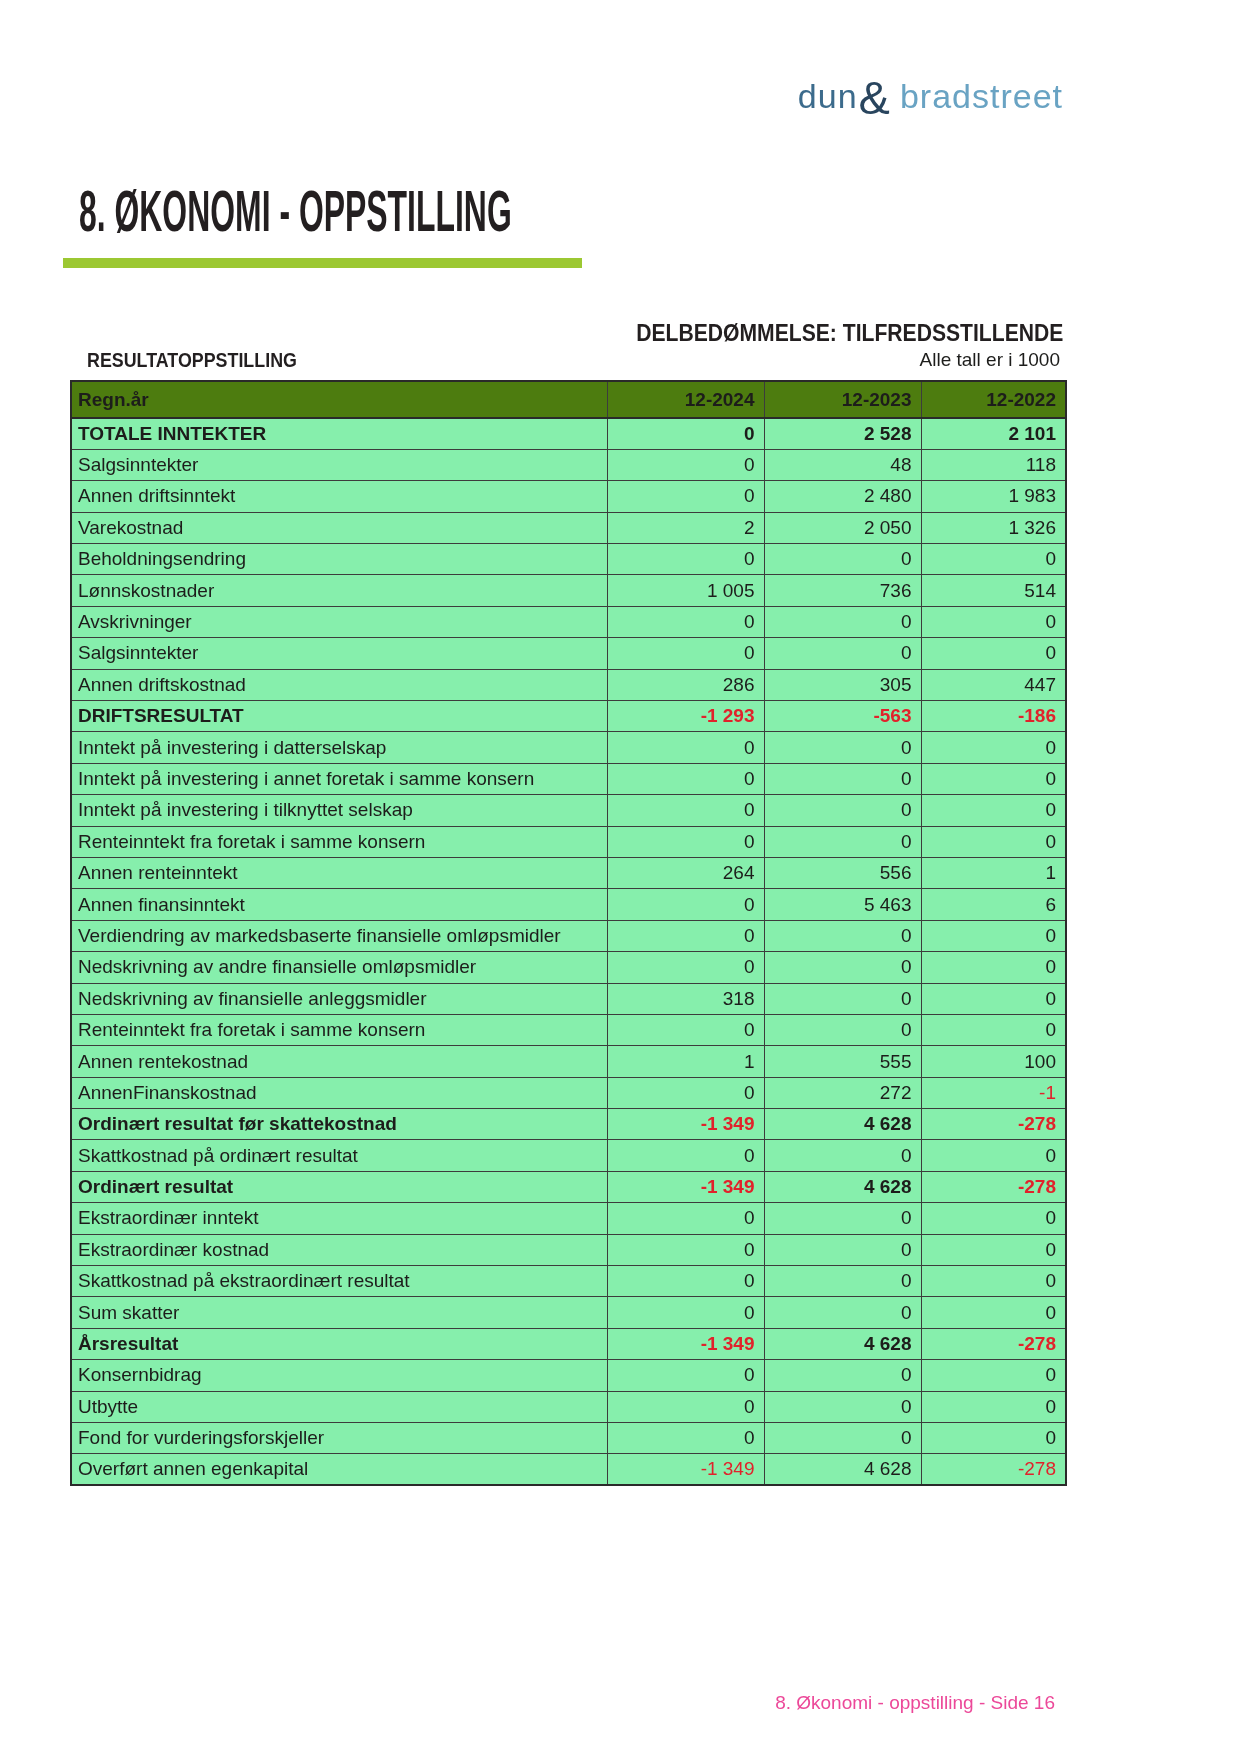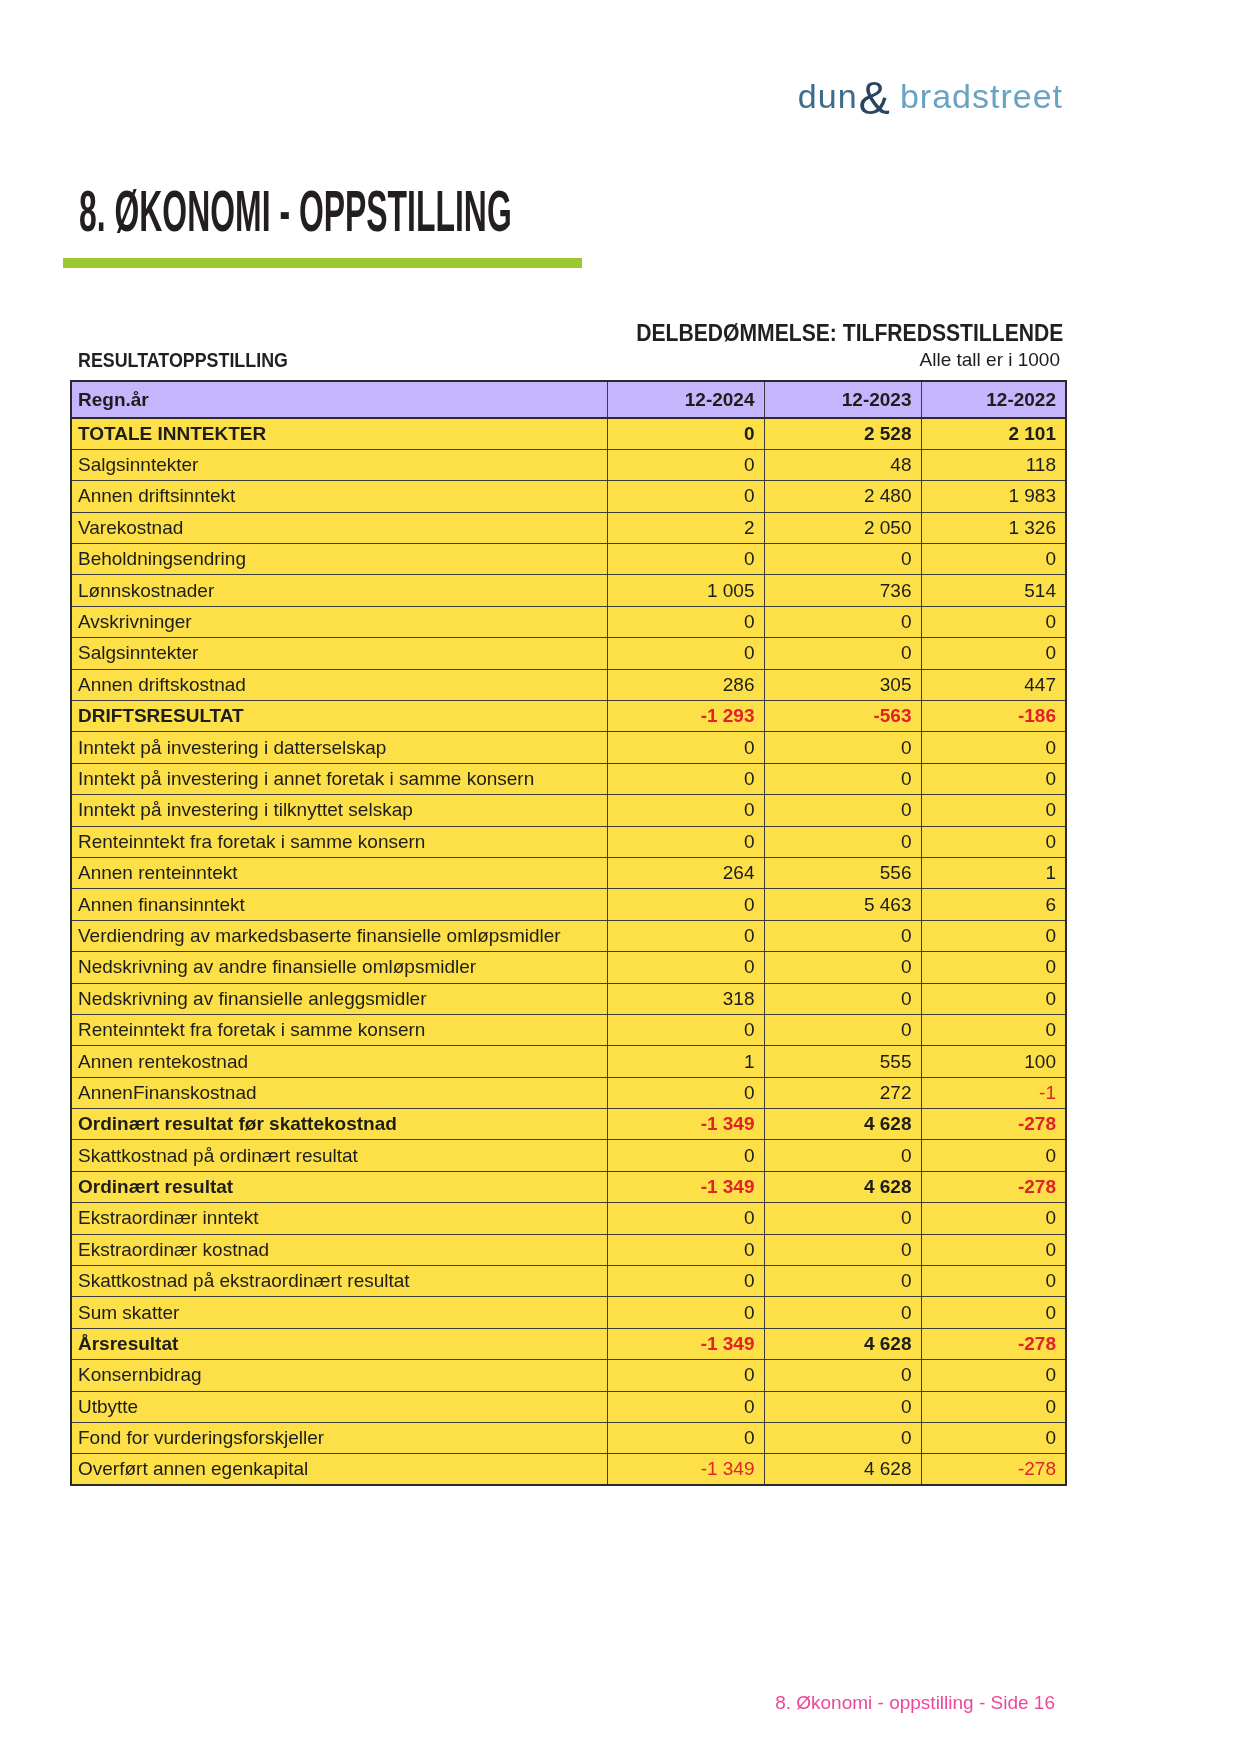--- a/index.html
+++ b/index.html
@@ -13,30 +13,30 @@
   .logo .brad{color:#69a3c3;margin-left:8px;}
 
   
   .title{position:absolute;left:63px;top:167px;line-height:1;}
   .title span{display:inline-block;font-size:57px;font-weight:bold;color:#231f20;transform:scaleX(0.56);transform-origin:left center;white-space:nowrap;letter-spacing:0px;}
   .accent-bar{position:absolute;left:63px;top:258px;width:519px;height:10px;background:#9cc832;}
 
   
   .assessment{position:absolute;right:178px;top:321px;line-height:1;}
   .assessment span{display:inline-block;font-size:24px;font-weight:bold;color:#231f20;transform:scaleX(0.88);transform-origin:right center;white-space:nowrap;}
-  .table-heading{position:absolute;left:78px;top:349px;line-height:1;}
+  .table-heading{position:absolute;left:87px;top:349px;line-height:1;}
   .table-heading span{display:inline-block;font-size:21px;font-weight:bold;color:#231f20;transform:scaleX(0.85);transform-origin:left center;white-space:nowrap;}
   .units-note{position:absolute;right:181px;top:350px;font-size:19px;line-height:1;color:#1d1d1b;}
 
   
   table.results{position:absolute;left:70px;top:380px;width:995px;border-collapse:collapse;table-layout:fixed;font-size:19px;color:#1d1d1b;border:2px solid #2a2a2a;}
   table.results td,table.results th{border:1px solid #3c3c3c;padding:0;overflow:hidden;white-space:nowrap;}
-  table.results thead tr{height:37px;background:#c4b5fd;}
+  table.results thead tr{height:37px;background:#4d7c0f;}
   table.results thead th{font-weight:bold;border-bottom:2px solid #2a2a2a;}
-  table.results tbody tr{height:31.4px;background:#fde047;margin-top:16px;}
+  table.results tbody tr{height:31.4px;background:#86efac;margin-top:16px;}
   .lbl{text-align:left;padding-left:6px !important;}
   .num{text-align:right;padding-right:9px !important;}
   tr.bold td{font-weight:bold;}
   td.neg{color:#e1222b;}
 
   
   .footer{position:absolute;right:186px;top:1692px;font-size:19px;color:#ec4899;line-height:1.2;}
 </style>
 </head>
 <body>

